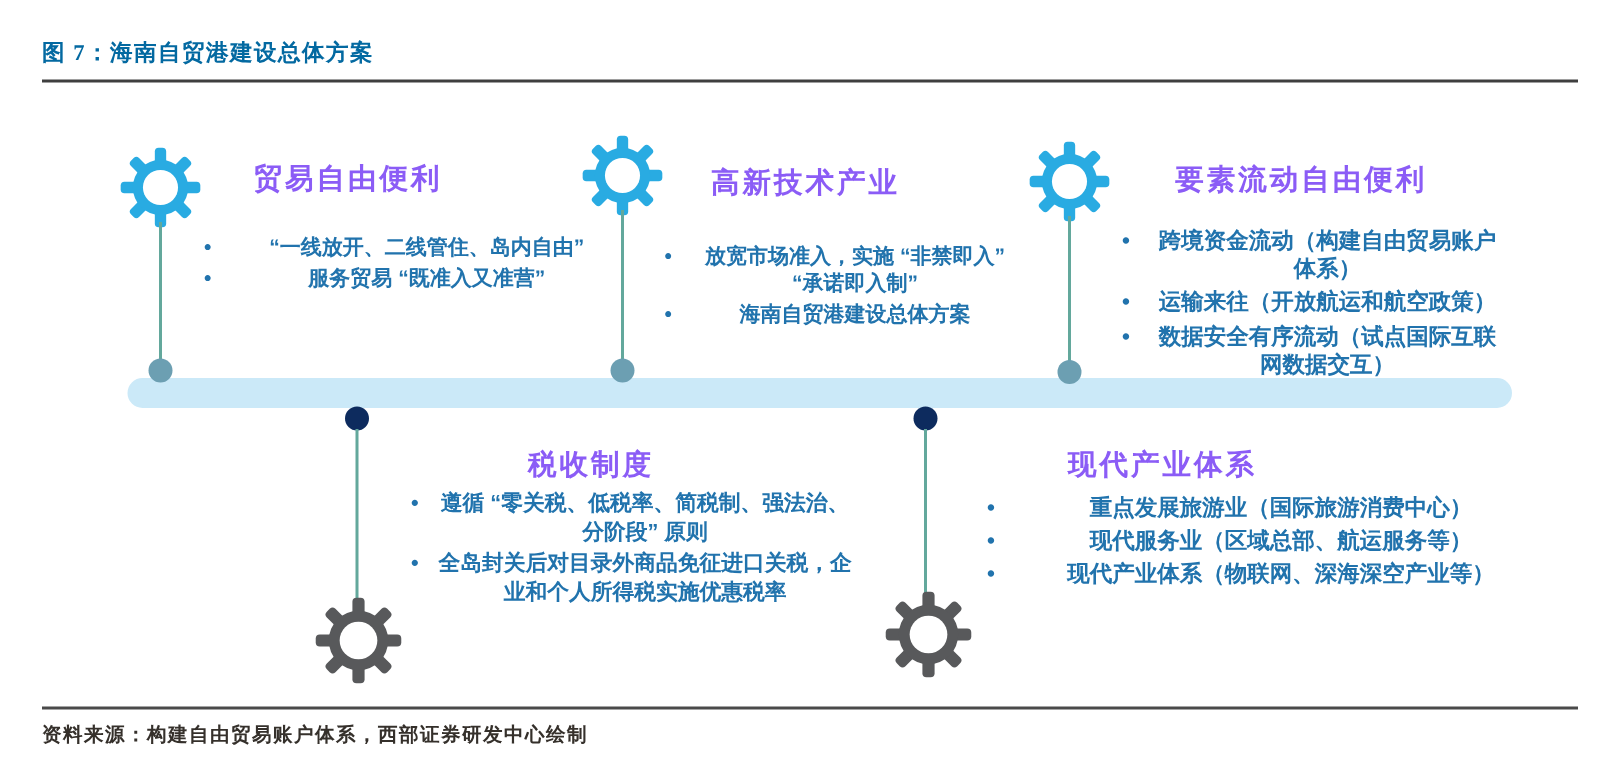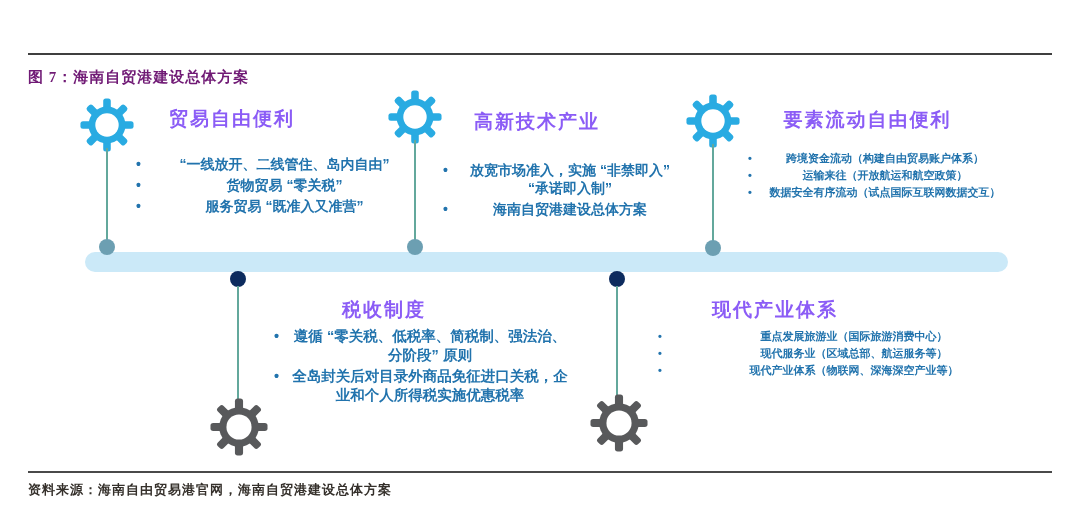--- a/index.html
+++ b/index.html
@@ -11,24 +11,23 @@
     background: #ffffff;
     overflow: hidden;
     font-family: "Liberation Sans", sans-serif;
   }
   .fig-title {
     position: absolute;
     left: 28px; top: 26px;
     font-family: "Liberation Serif", serif;
     font-size: 15px;
     font-weight: bold;
-    color: #701a75;
+    color: #0369a1;
     letter-spacing: 1px;
     white-space: nowrap;
-    margin-top: 42px;
   }
   .rule { position: absolute; left: 28px; width: 1024px; }
   .rule-top { top: 53px; height: 2px; background: #3f3f3f; }
   .rule-bottom { top: 471px; height: 1.5px; background: #4a4a4a; }
   .source {
     position: absolute;
     left: 28px; top: 481px;
     font-family: "Liberation Serif", serif;
     font-size: 13px;
     font-weight: bold;
@@ -76,21 +75,21 @@
     line-height: 1.28;
     text-align: center;
   }
   .bullets li::before {
     content: "\2022";
     position: absolute;
     left: 6px;
   }
   .fs14  { font-size: 14px; }
   .fs145 { font-size: 14.5px; }
-  .fs125 { font-size: 11px; }
+  .fs125 { font-size: 15px; }
 </style>
 </head>
 <body>
 
 <div class="page">
 
   <svg width="0" height="0" style="position:absolute" aria-hidden="true">
     <defs>
       <symbol id="gear" viewBox="0 0 60 60">
         <g>
@@ -117,21 +116,20 @@
     <div class="timeline-bar"></div>
 
     <svg class="gear gear-blue" style="left:80px;top:98px;width:54px;height:54px">
         <use href="#gear"></use>
       </svg>
     <div class="stem" style="left:106.2px;top:148px;height:95px"></div>
     <div class="dot dot-top" style="left:99px;top:239px"></div>
     <h3 class="sec-heading" style="left:132px;top:106px;width:200px">贸易自由便利</h3>
     <ul class="bullets fs14" style="left:130px;top:156px;width:285px">
         <li>“一线放开、二线管住、岛内自由”</li>
-        <li>货物贸易 “零关税”</li>
         <li>服务贸易 “既准入又准营”</li>
       </ul>
 
     <svg class="gear gear-blue" style="left:388px;top:90px;width:54px;height:54px">
         <use href="#gear"></use>
       </svg>
     <div class="stem" style="left:414.2px;top:140px;height:103px"></div>
     <div class="dot dot-top" style="left:407px;top:239px"></div>
     <h3 class="sec-heading" style="left:437px;top:109px;width:200px">高新技术产业</h3>
     <ul class="bullets fs14" style="left:437px;top:162px;width:242px">
@@ -149,36 +147,36 @@
         <li>跨境资金流动（构建自由贸易账户体系）</li>
         <li>运输来往（开放航运和航空政策）</li>
         <li>数据安全有序流动（试点国际互联网数据交互）</li>
       </ul>
 
     <div class="dot dot-bottom" style="left:230px;top:271px"></div>
     <div class="stem" style="left:237.2px;top:286px;height:114px"></div>
     <svg class="gear gear-gray" style="left:210px;top:398px;width:58px;height:58px">
         <use href="#gear"></use>
       </svg>
-    <h3 class="sec-heading" style="left:284px;top:297px;width:200px">税收制度</h3>
+    <h3 class="sec-heading" style="left:294px;top:297px;width:200px">税收制度</h3>
     <ul class="bullets fs145" style="left:268px;top:327px;width:300px">
         <li>遵循 “零关税、低税率、简税制、强法治、分阶段” 原则</li>
         <li>全岛封关后对目录外商品免征进口关税，企业和个人所得税实施优惠税率</li>
       </ul>
 
     <div class="dot dot-bottom" style="left:609px;top:271px"></div>
     <div class="stem" style="left:616.2px;top:286px;height:110px"></div>
     <svg class="gear gear-gray" style="left:590px;top:394px;width:58px;height:58px">
         <use href="#gear"></use>
       </svg>
     <h3 class="sec-heading" style="left:675px;top:297px;width:200px">现代产业体系</h3>
     <ul class="bullets fs125" style="left:652px;top:329px;width:380px">
         <li>重点发展旅游业（国际旅游消费中心）</li>
         <li>现代服务业（区域总部、航运服务等）</li>
         <li>现代产业体系（物联网、深海深空产业等）</li>
       </ul>
 
   </div>
 
   <div class="rule rule-bottom"></div>
-  <div class="source">资料来源：海南自由贸易港官网，海南自贸港建设总体方案</div>
+  <div class="source">资料来源：构建自由贸易账户体系，西部证券研发中心绘制</div>
 
 </div>
 
 </body></html>

